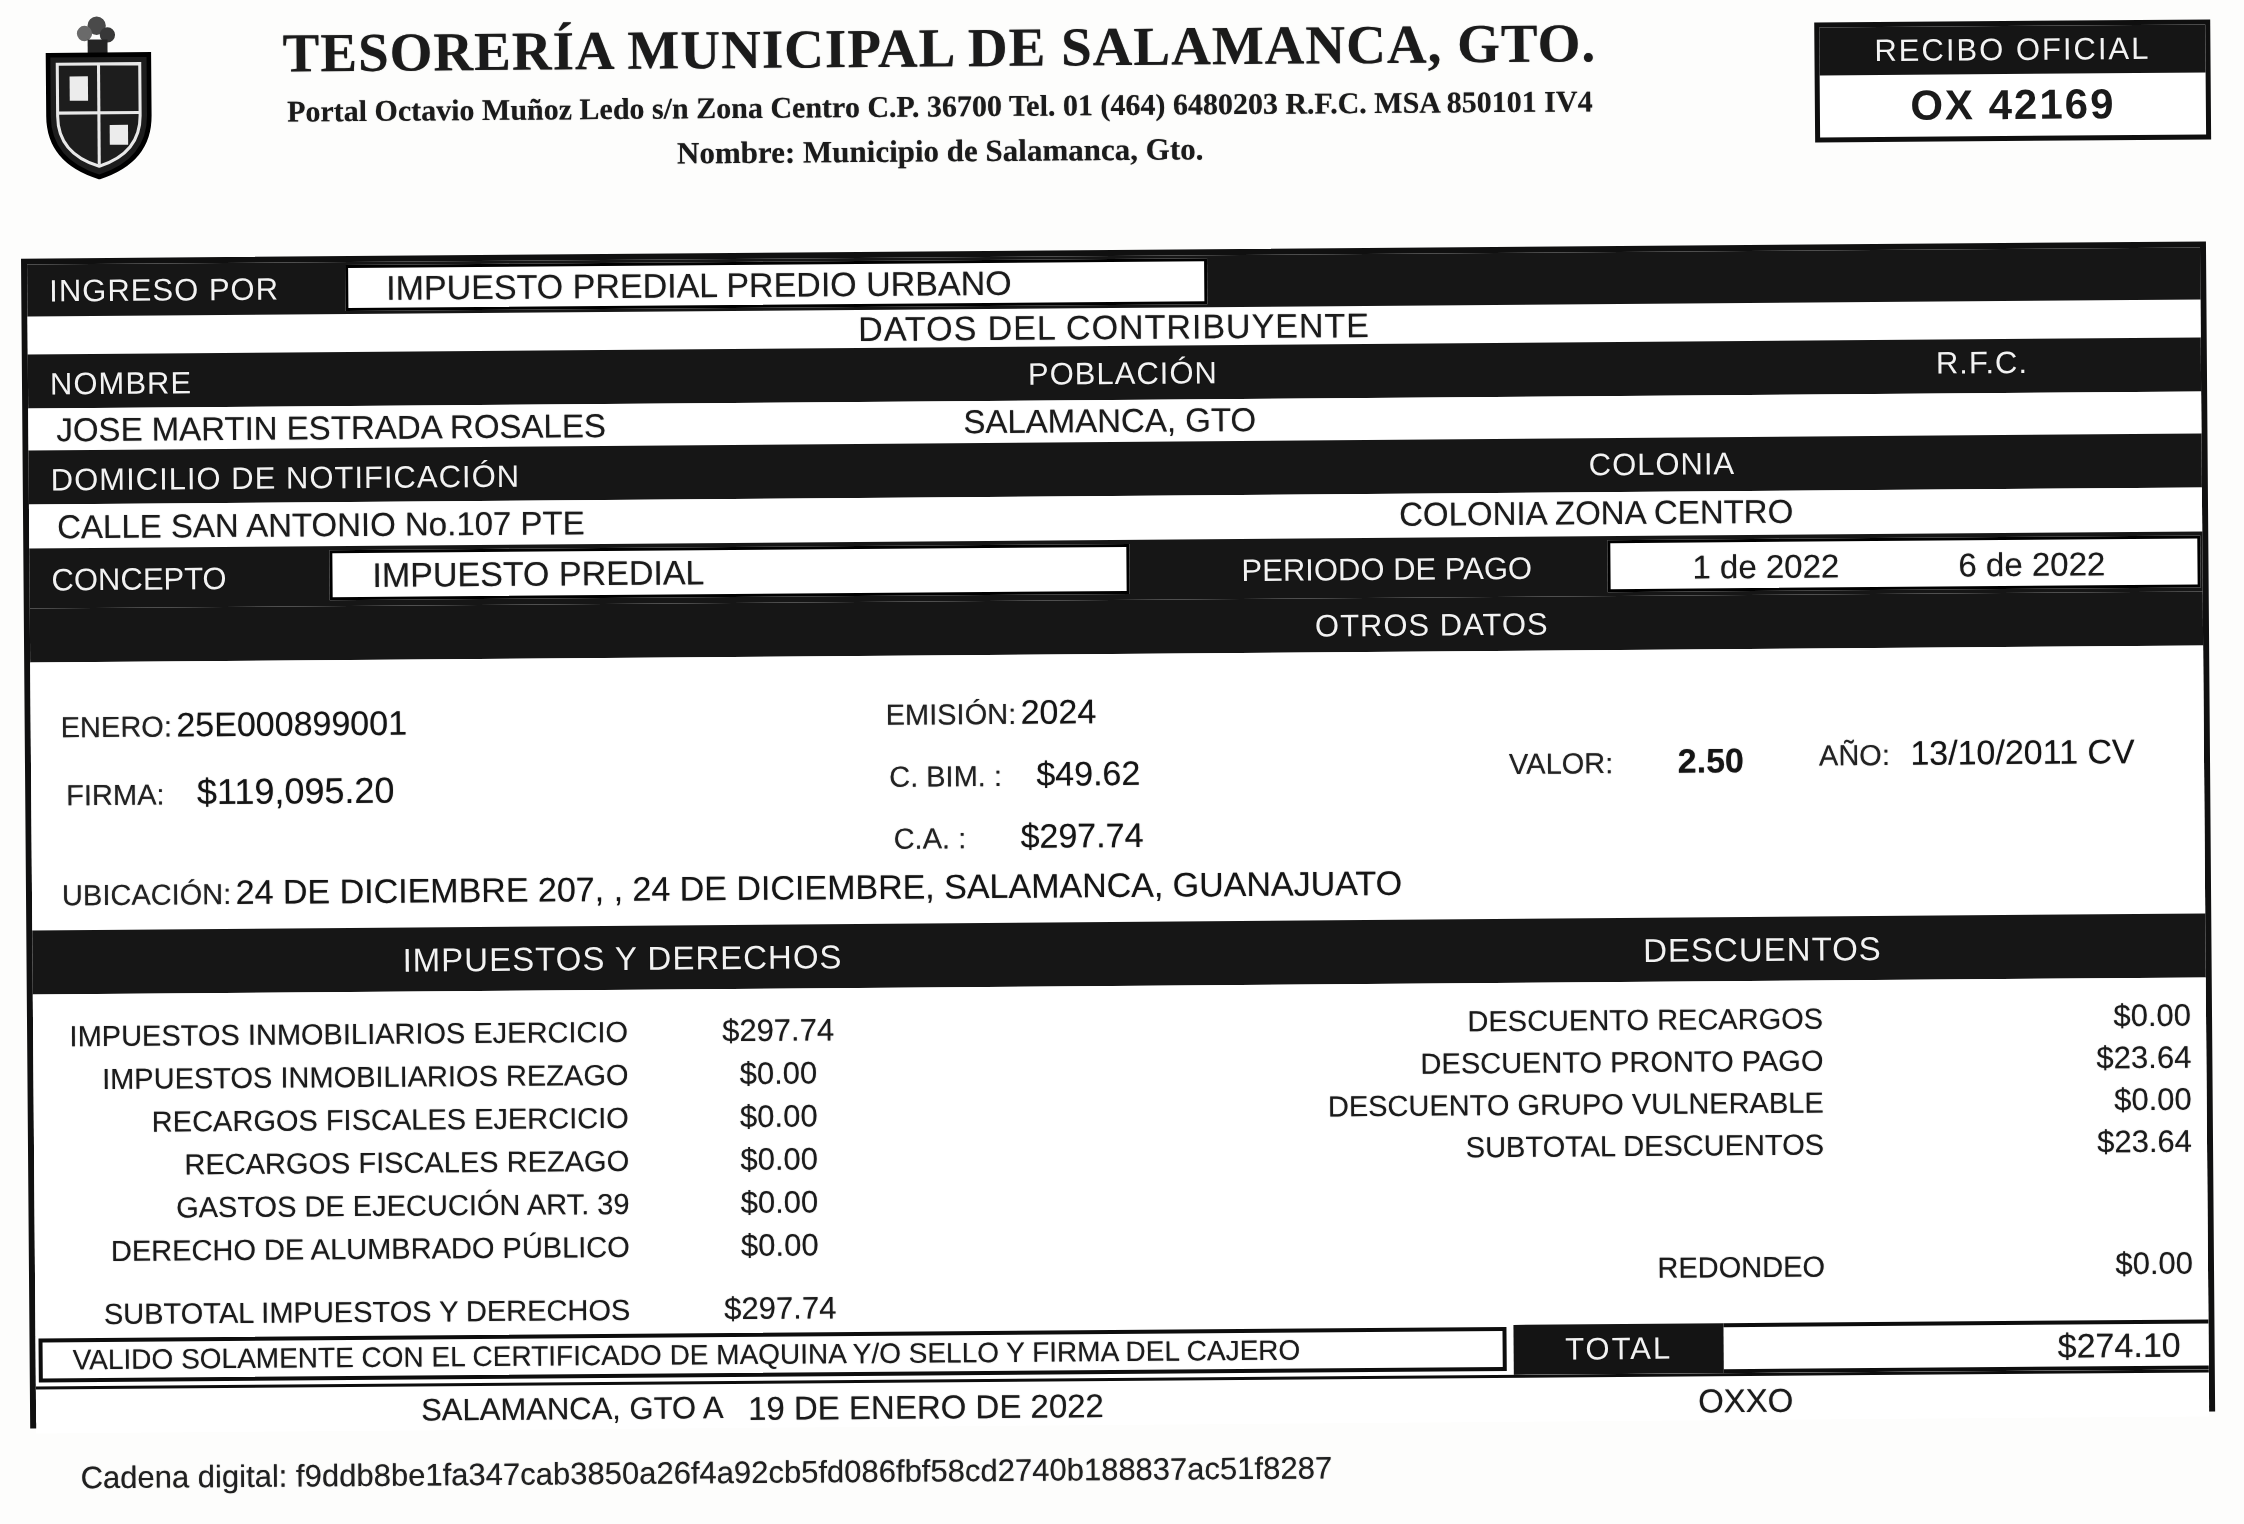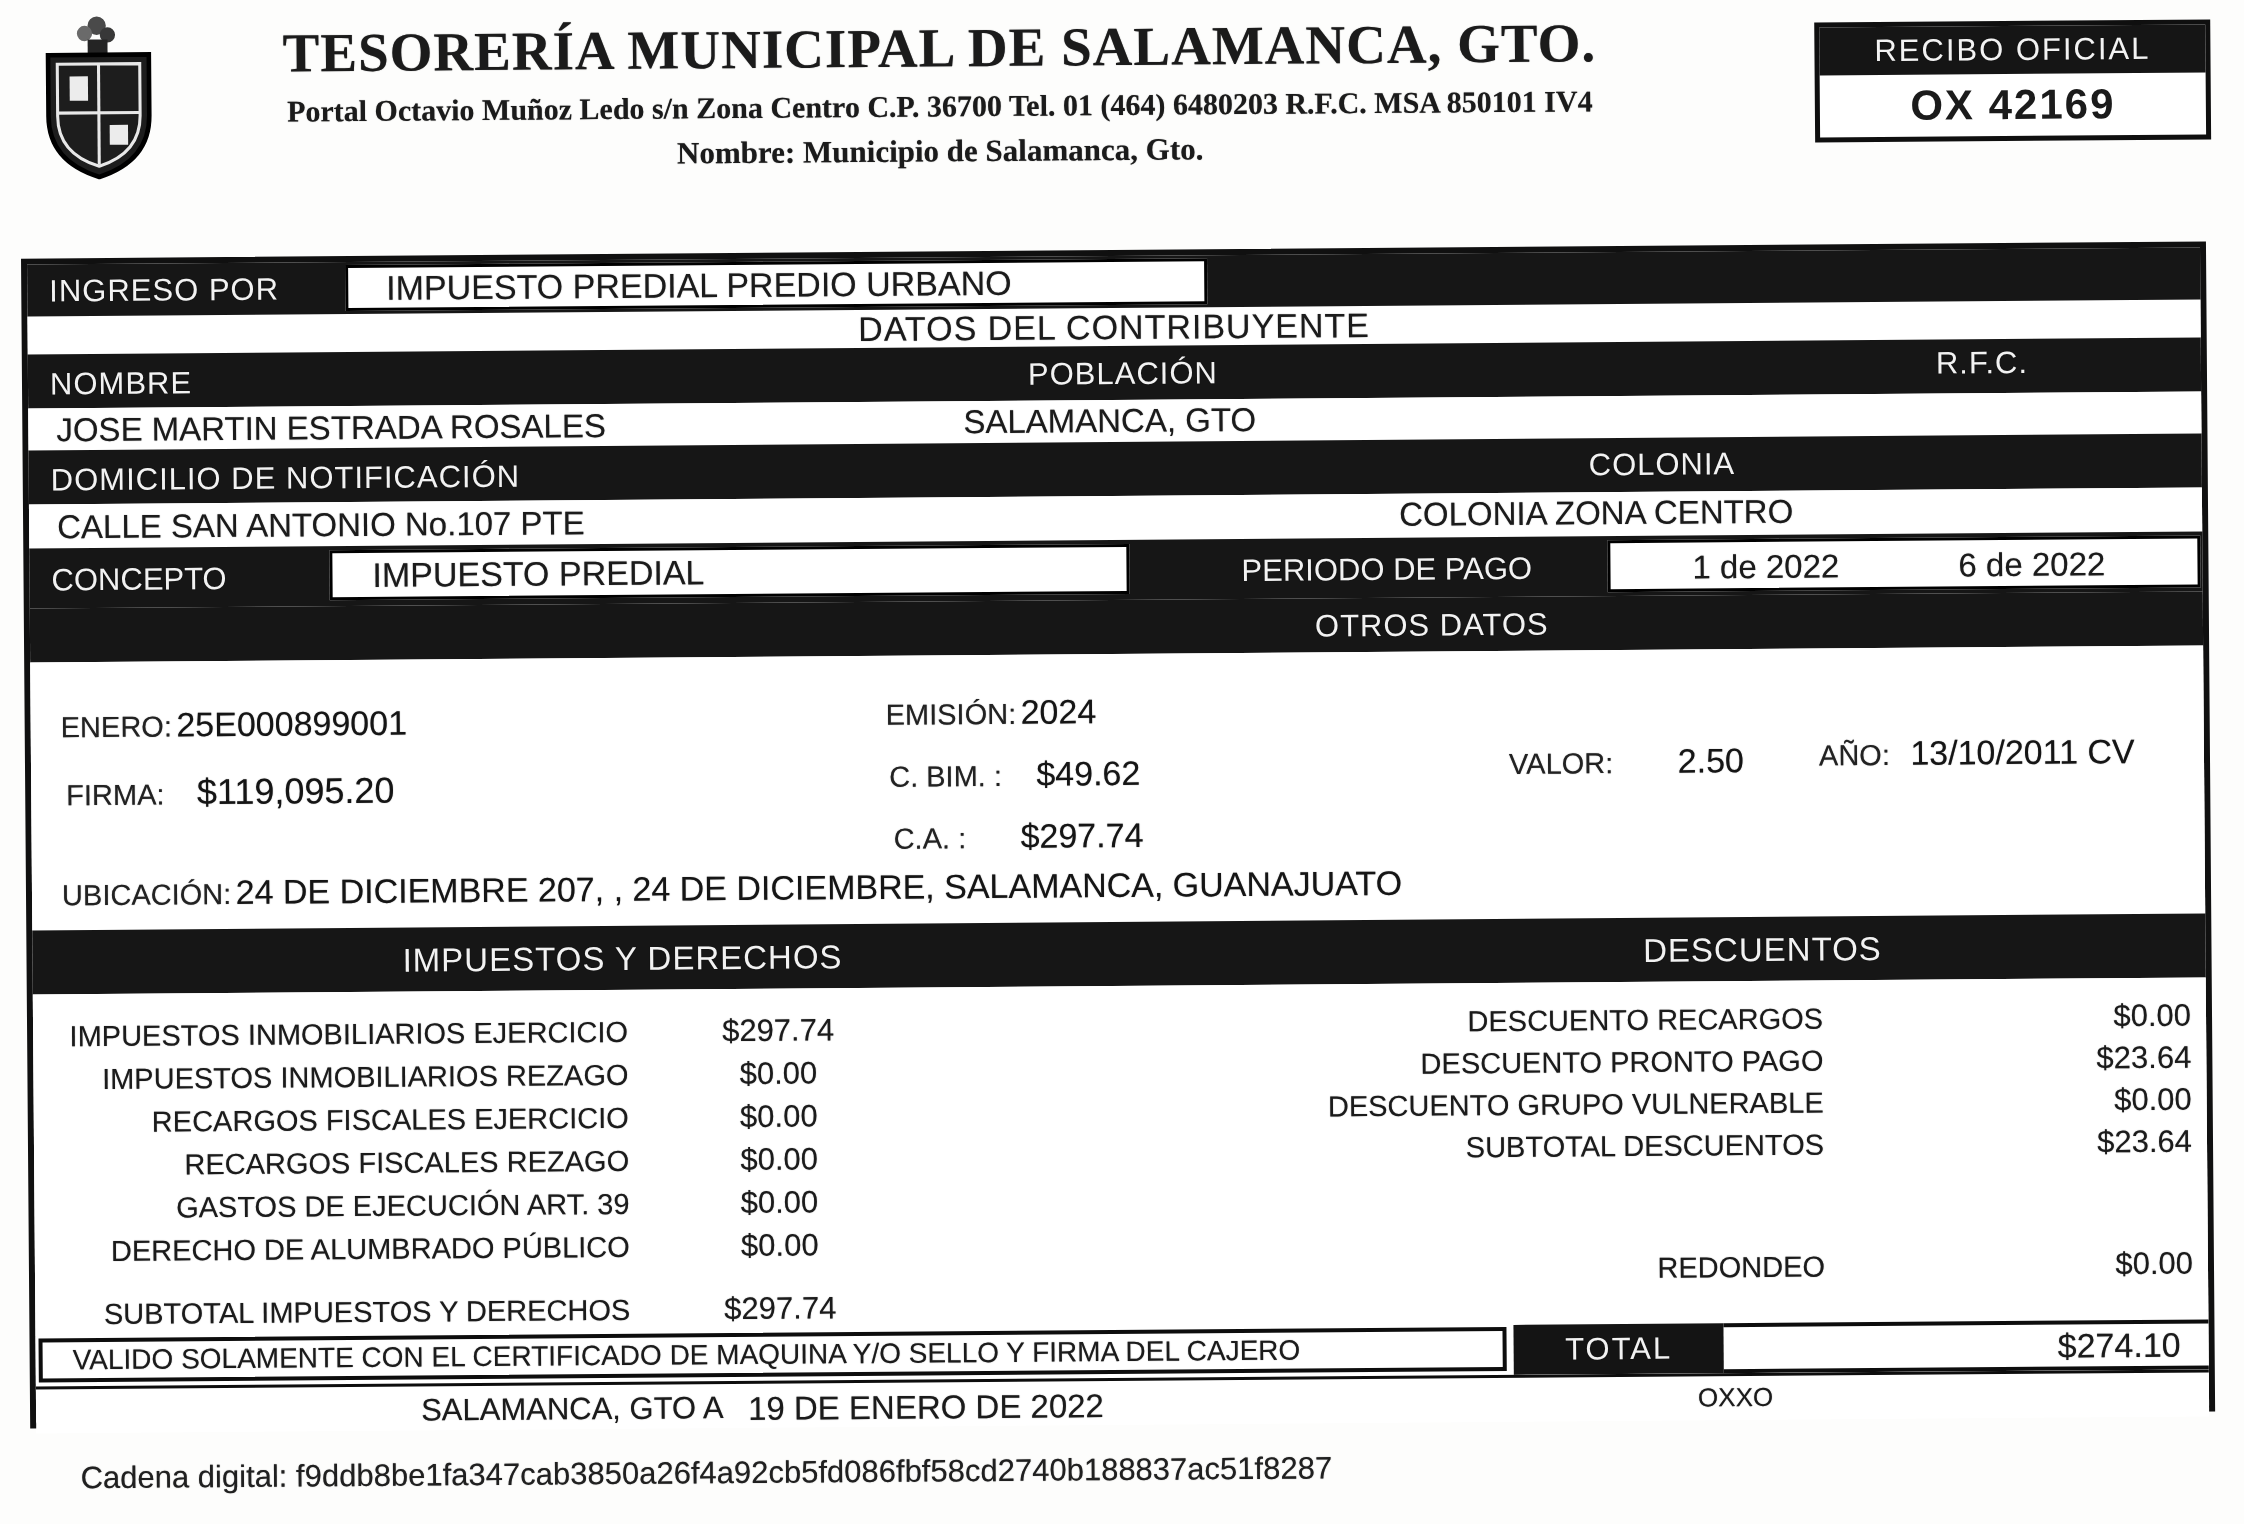--- a/index.html
+++ b/index.html
@@ -155,21 +155,21 @@
       <div class="fld" style="left:35px;top:110px;">
         <span class="flbl txt">FIRMA:</span>
         <span class="fval txt" style="margin-left:28px;font-size:36px;">$119,095.20</span>
       </div>
       <div class="fld" style="left:858px;top:100px;">
         <span class="flbl txt">C. BIM.  :</span>
         <span class="fval txt" style="margin-left:30px;">$49.62</span>
       </div>
       <div class="fld" style="left:1478px;top:92px;">
         <span class="flbl txt">VALOR:</span>
-        <span class="fval txt" style="margin-left:60px;">2.50</span>
+        <span class="fval txt" style="margin-left:60px;font-weight:bold;">2.50</span>
       </div>
       <div class="fld" style="left:1788px;top:86px;">
         <span class="flbl txt">AÑO:</span>
         <span class="fval txt" style="margin-left:16px;">13/10/2011 CV</span>
       </div>
       <div class="fld" style="left:862px;top:162px;">
         <span class="flbl txt">C.A. :</span>
         <span class="fval txt" style="margin-left:50px;">$297.74</span>
       </div>
       <div class="fld" style="left:30px;top:212px;">
@@ -237,21 +237,21 @@
 
     <div class="row-valido">
       <div class="valid-box txt">VALIDO SOLAMENTE CON EL CERTIFICADO DE MAQUINA Y/O SELLO Y FIRMA DEL CAJERO</div>
       <div class="total-box txt">TOTAL</div>
       <div class="total-strip txt">$274.10</div>
     </div>
 
     <div class="row-date">
       <span class="txt" style="left:385px;">SALAMANCA, GTO A</span>
       <span class="txt" style="left:712px;font-size:33px;">19 DE ENERO DE 2022</span>
-      <span class="txt" style="left:1662px;font-size:26px;">OXXO</span>
+      <span class="txt" style="left:1662px;font-size:33px;">OXXO</span>
     </div>
 
   </div>
 
   <div class="cadena">
     <span class="txt">Cadena digital:</span>
     <span class="txt">f9ddb8be1fa347cab3850a26f4a92cb5fd086fbf58cd2740b188837ac51f8287</span>
   </div>
 
 </div>

